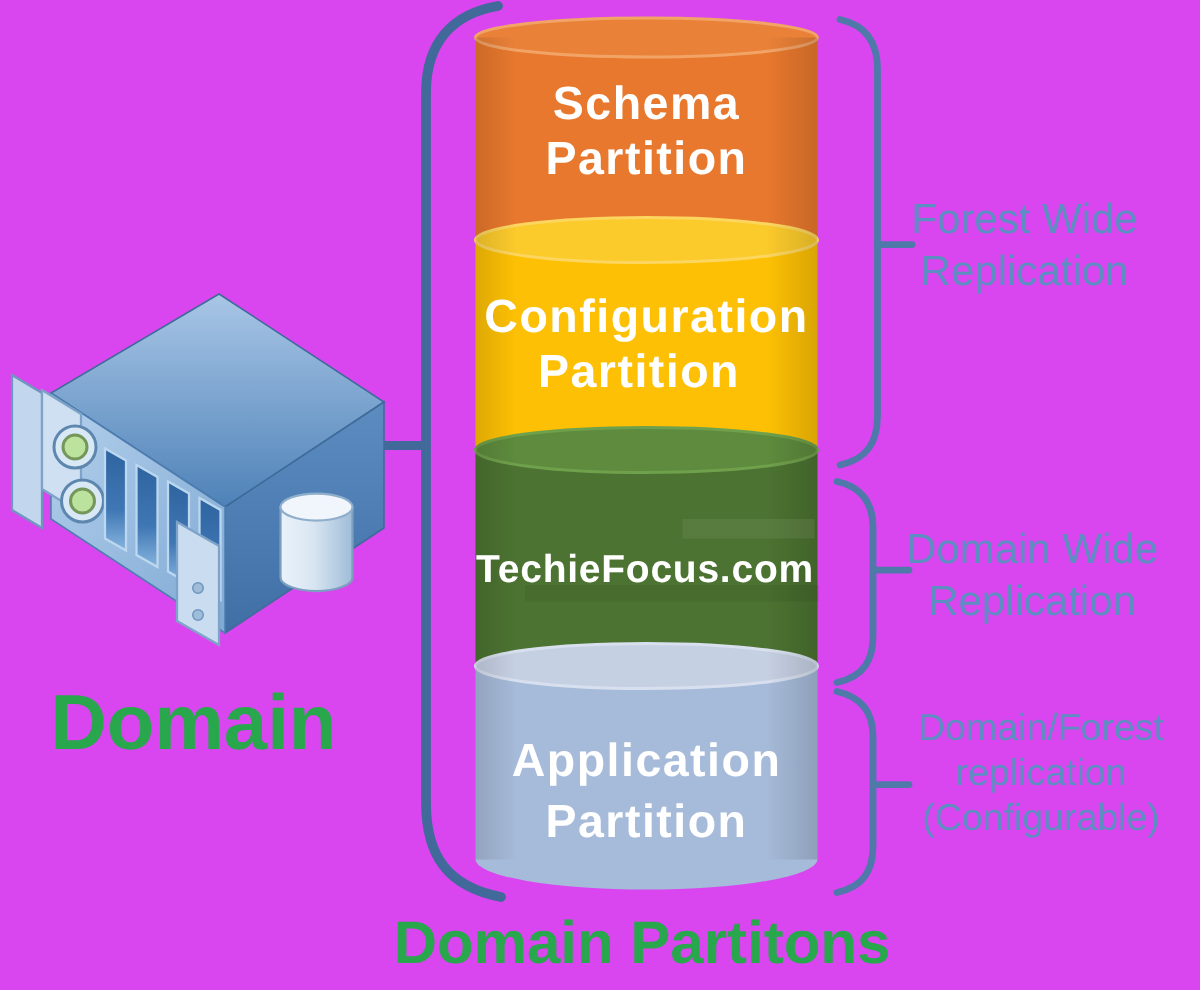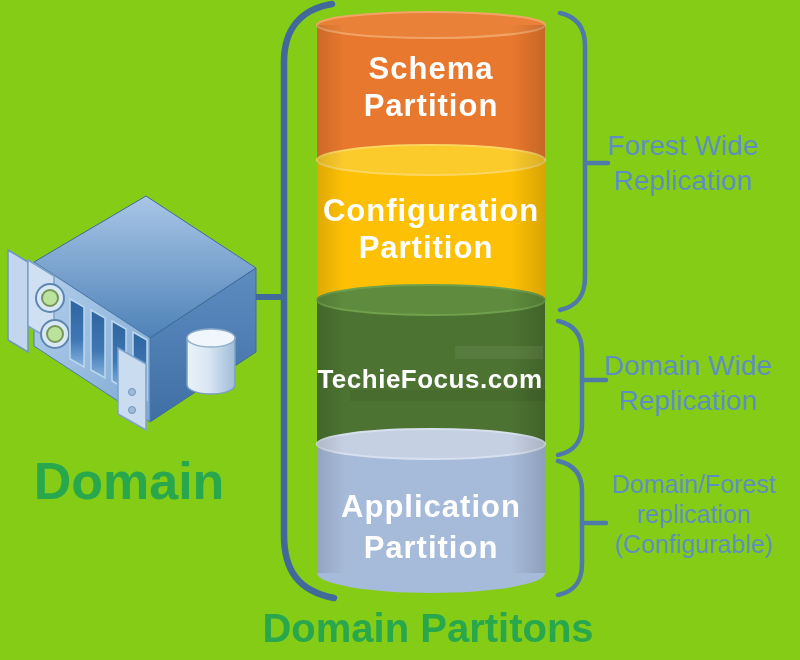--- a/index.html
+++ b/index.html
@@ -1,16 +1,16 @@
 <!DOCTYPE html>
 <html><head>
 <meta charset="utf-8">
 <style>
   html,body { margin:0; padding:0; background:#ffffff; }
-  .diagram { position:relative; width:800px; height:660px; background:#84cc16; overflow:hidden; }
+  .diagram { position:relative; width:800px; height:660px; background:#d946ef; overflow:hidden; }
   svg { display:block; }
   text { font-family:"Liberation Sans", sans-serif; }
   .cyl-label   { font-size:31px; font-weight:bold; text-anchor:middle; letter-spacing:1px; }
   .wm-label    { font-size:26px; font-weight:bold; text-anchor:middle; letter-spacing:0.5px; }
   .note        { font-size:28px; text-anchor:middle; }
   .note-sm     { font-size:25px; text-anchor:middle; }
   .caption-lg  { font-size:52px; font-weight:bold; text-anchor:middle; }
   .caption-md  { font-size:40px; font-weight:bold; text-anchor:middle; }
 </style>
 </head>

